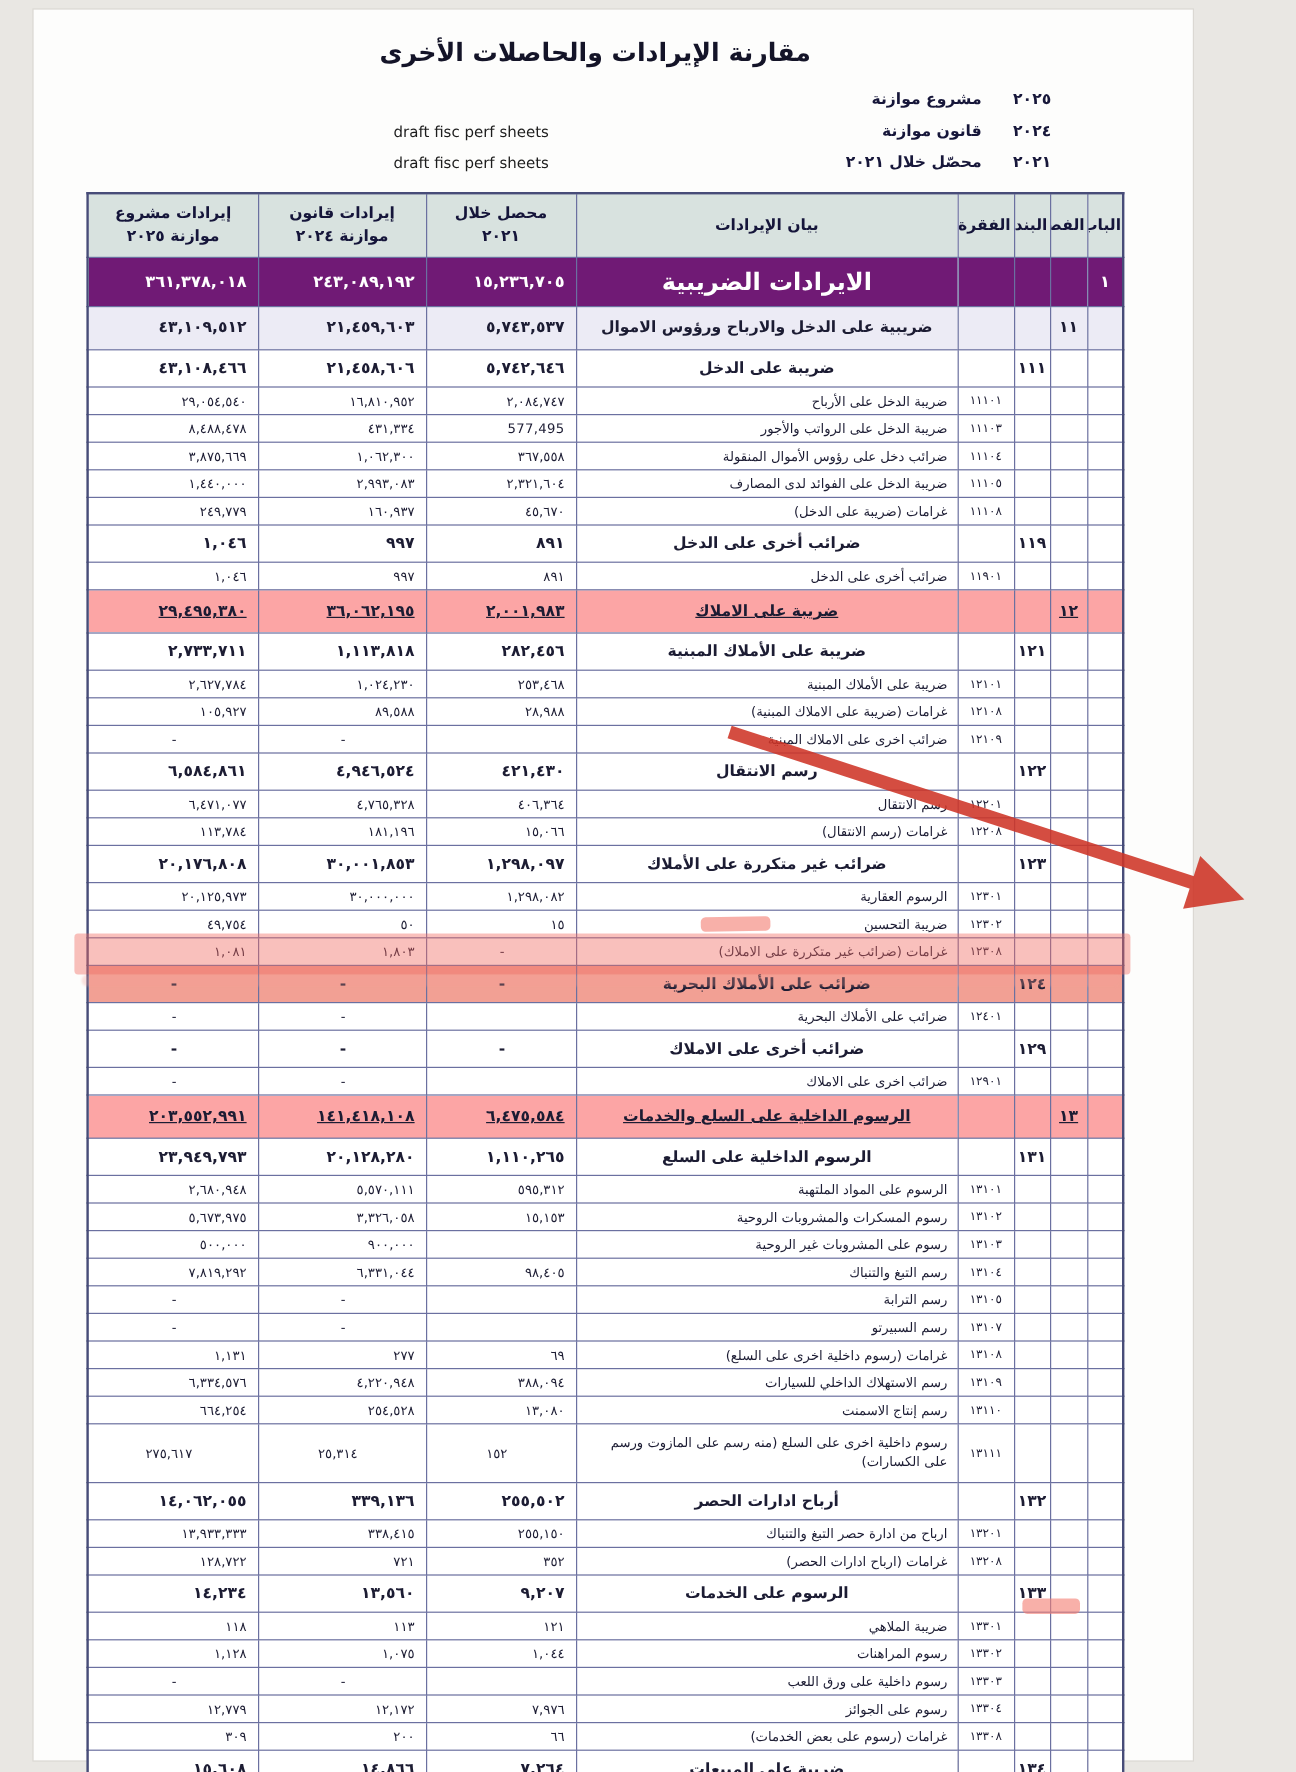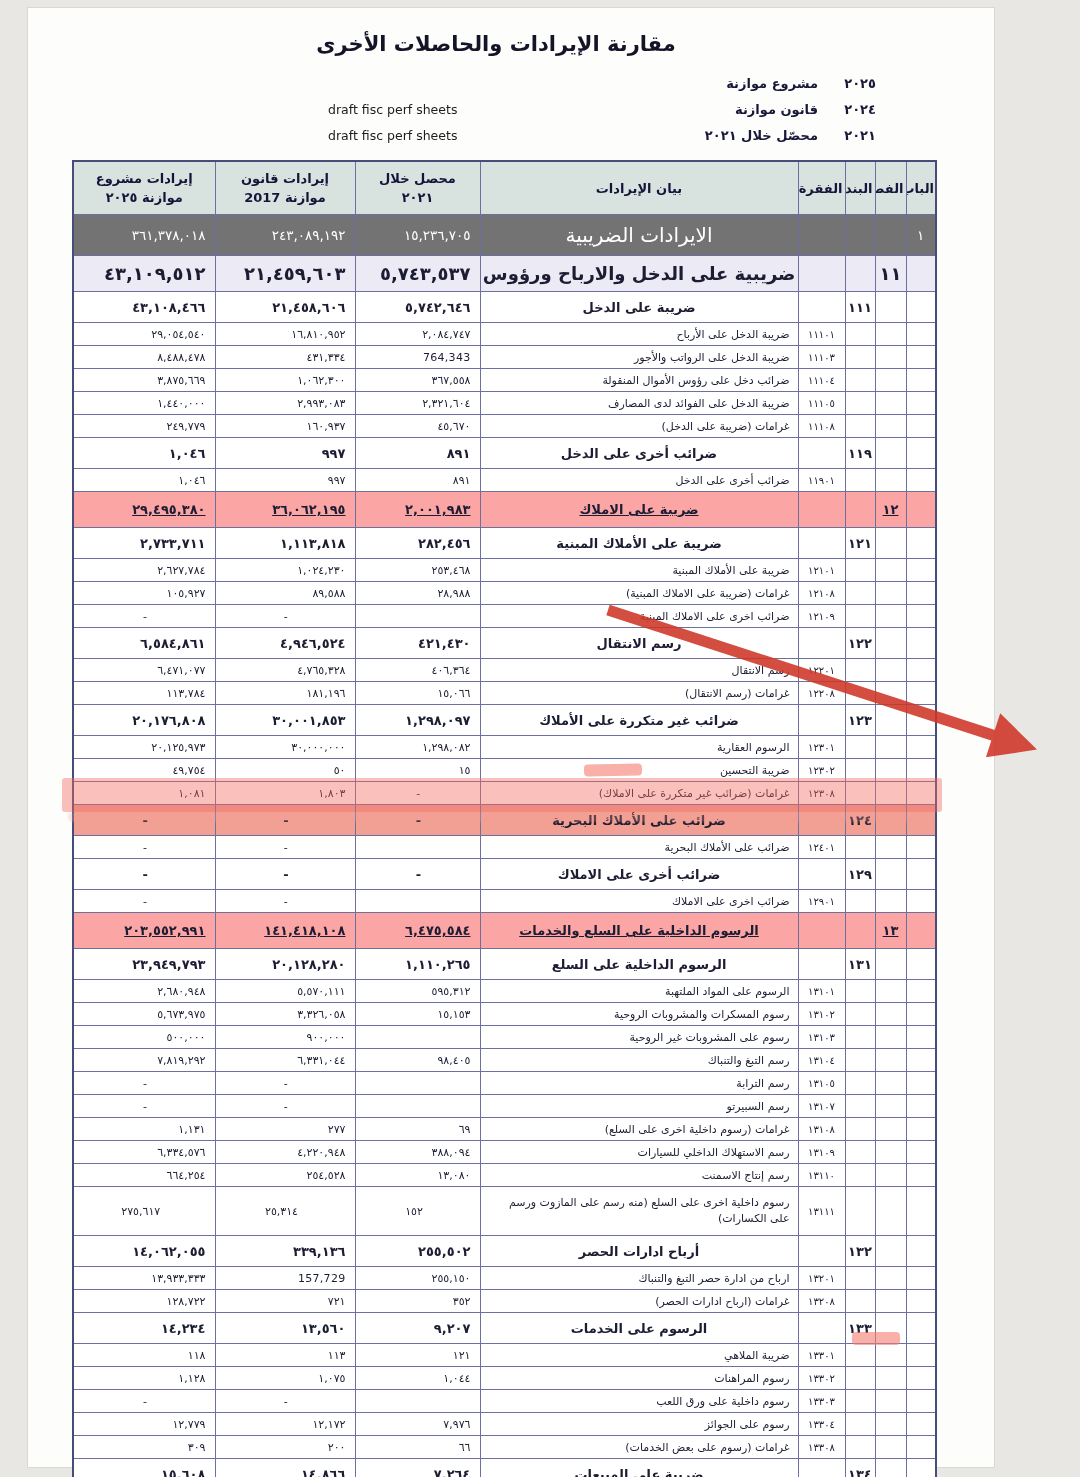--- a/index.html
+++ b/index.html
@@ -18,24 +18,24 @@
     table-layout:fixed;direction:rtl;color:#1c1c33;}
   .tbl col.c-bab{width:30px}.tbl col.c-fasl{width:31px}.tbl col.c-band{width:30px}
   .tbl col.c-faqra{width:47px}.tbl col.c-desc{width:318px}
   .tbl col.c-v21{width:125px}.tbl col.c-v24{width:140px}.tbl col.c-v25{width:142px}
   .tbl th,.tbl td{border:1px solid #6b70a0;overflow:hidden;white-space:nowrap;
     text-align:center;vertical-align:middle;padding:0 2px;}
   .tbl{border:2px solid #474c78;}
   thead th{background:#d8e2df;height:52px;font-size:13px;font-weight:bold;color:#15153a;
     border-bottom:2px solid #474c78;}
   thead .h2{margin-top:4px;}
-  tr.r-total td{background:#737373;color:#fff;font-weight:normal;height:40px;font-size:13.5px;}
+  tr.r-total td{background:#701a75;color:#fff;font-weight:bold;height:40px;font-size:13.5px;}
   tr.r-total td.lbl{font-size:20px;}
   tr.r-section td{background:#fca5a5;font-weight:bold;height:35px;font-size:13px;text-decoration:underline;}
-  tr.r-section_light td{background:#ecebf5;font-weight:bold;height:35px;font-size:18px;}
+  tr.r-section_light td{background:#ecebf5;font-weight:bold;height:35px;font-size:13px;}
   tr.r-group td{background:#fff;font-weight:bold;height:30px;font-size:13px;}
   tr.r-detail td{background:#fff;height:22px;font-size:11px;}
   tr.r-detail td.lbl{text-align:right;padding-right:8px;}
   tr.r-detail td.faqra{font-size:10px;margin-left:27px;}
   tr.tall td{height:44px;text-align:center;}
   tr.tall td.lbl{white-space:normal;line-height:1.5;padding:2px 8px;}
   td.num{direction:ltr;text-align:right;padding-right:9px;letter-spacing:.3px;}
   td.num.dash{text-align:center;padding-right:0;}
   tr.hl td{background:#f2a094;}
   .overlay{position:absolute;pointer-events:none;}
@@ -96,21 +96,21 @@
         <th>الفصل</th>
         <th>البند</th>
         <th>الفقرة</th>
         <th>بيان الإيرادات</th>
         <th>
           <div>محصل خلال</div>
           <div class="h2">٢٠٢١</div>
         </th>
         <th>
           <div>إيرادات  قانون</div>
-          <div class="h2">موازنة 2017</div>
+          <div class="h2">موازنة ٢٠٢٤</div>
         </th>
         <th>
           <div>إيرادات مشروع</div>
           <div class="h2">موازنة ٢٠٢٥</div>
         </th>
       </tr>
     </thead>
     <tbody id="tbody">
         <tr class="r-total">
           <td>١</td>
@@ -151,21 +151,21 @@
           <td class="num">٢,٠٨٤,٧٤٧</td>
           <td class="num">١٦,٨١٠,٩٥٢</td>
           <td class="num">٢٩,٠٥٤,٥٤٠</td>
         </tr>
         <tr class="r-detail">
           <td></td>
           <td></td>
           <td></td>
           <td class="faqra">١١١٠٣</td>
           <td class="lbl">ضريبة الدخل على الرواتب والأجور</td>
-          <td class="num">764,343</td>
+          <td class="num">577,495</td>
           <td class="num">٤٣١,٣٣٤</td>
           <td class="num">٨,٤٨٨,٤٧٨</td>
         </tr>
         <tr class="r-detail">
           <td></td>
           <td></td>
           <td></td>
           <td class="faqra">١١١٠٤</td>
           <td class="lbl">ضرائب دخل على رؤوس الأموال المنقولة</td>
           <td class="num">٣٦٧,٥٥٨</td>
@@ -502,21 +502,21 @@
           <td class="num">٣٣٩,١٣٦</td>
           <td class="num">١٤,٠٦٢,٠٥٥</td>
         </tr>
         <tr class="r-detail">
           <td></td>
           <td></td>
           <td></td>
           <td class="faqra">١٣٢٠١</td>
           <td class="lbl">ارباح من ادارة حصر التبغ والتنباك</td>
           <td class="num">٢٥٥,١٥٠</td>
-          <td class="num">157,729</td>
+          <td class="num">٣٣٨,٤١٥</td>
           <td class="num">١٣,٩٣٣,٣٣٣</td>
         </tr>
         <tr class="r-detail">
           <td></td>
           <td></td>
           <td></td>
           <td class="faqra">١٣٢٠٨</td>
           <td class="lbl">غرامات (ارباح ادارات الحصر)</td>
           <td class="num">٣٥٢</td>
           <td class="num">٧٢١</td>

